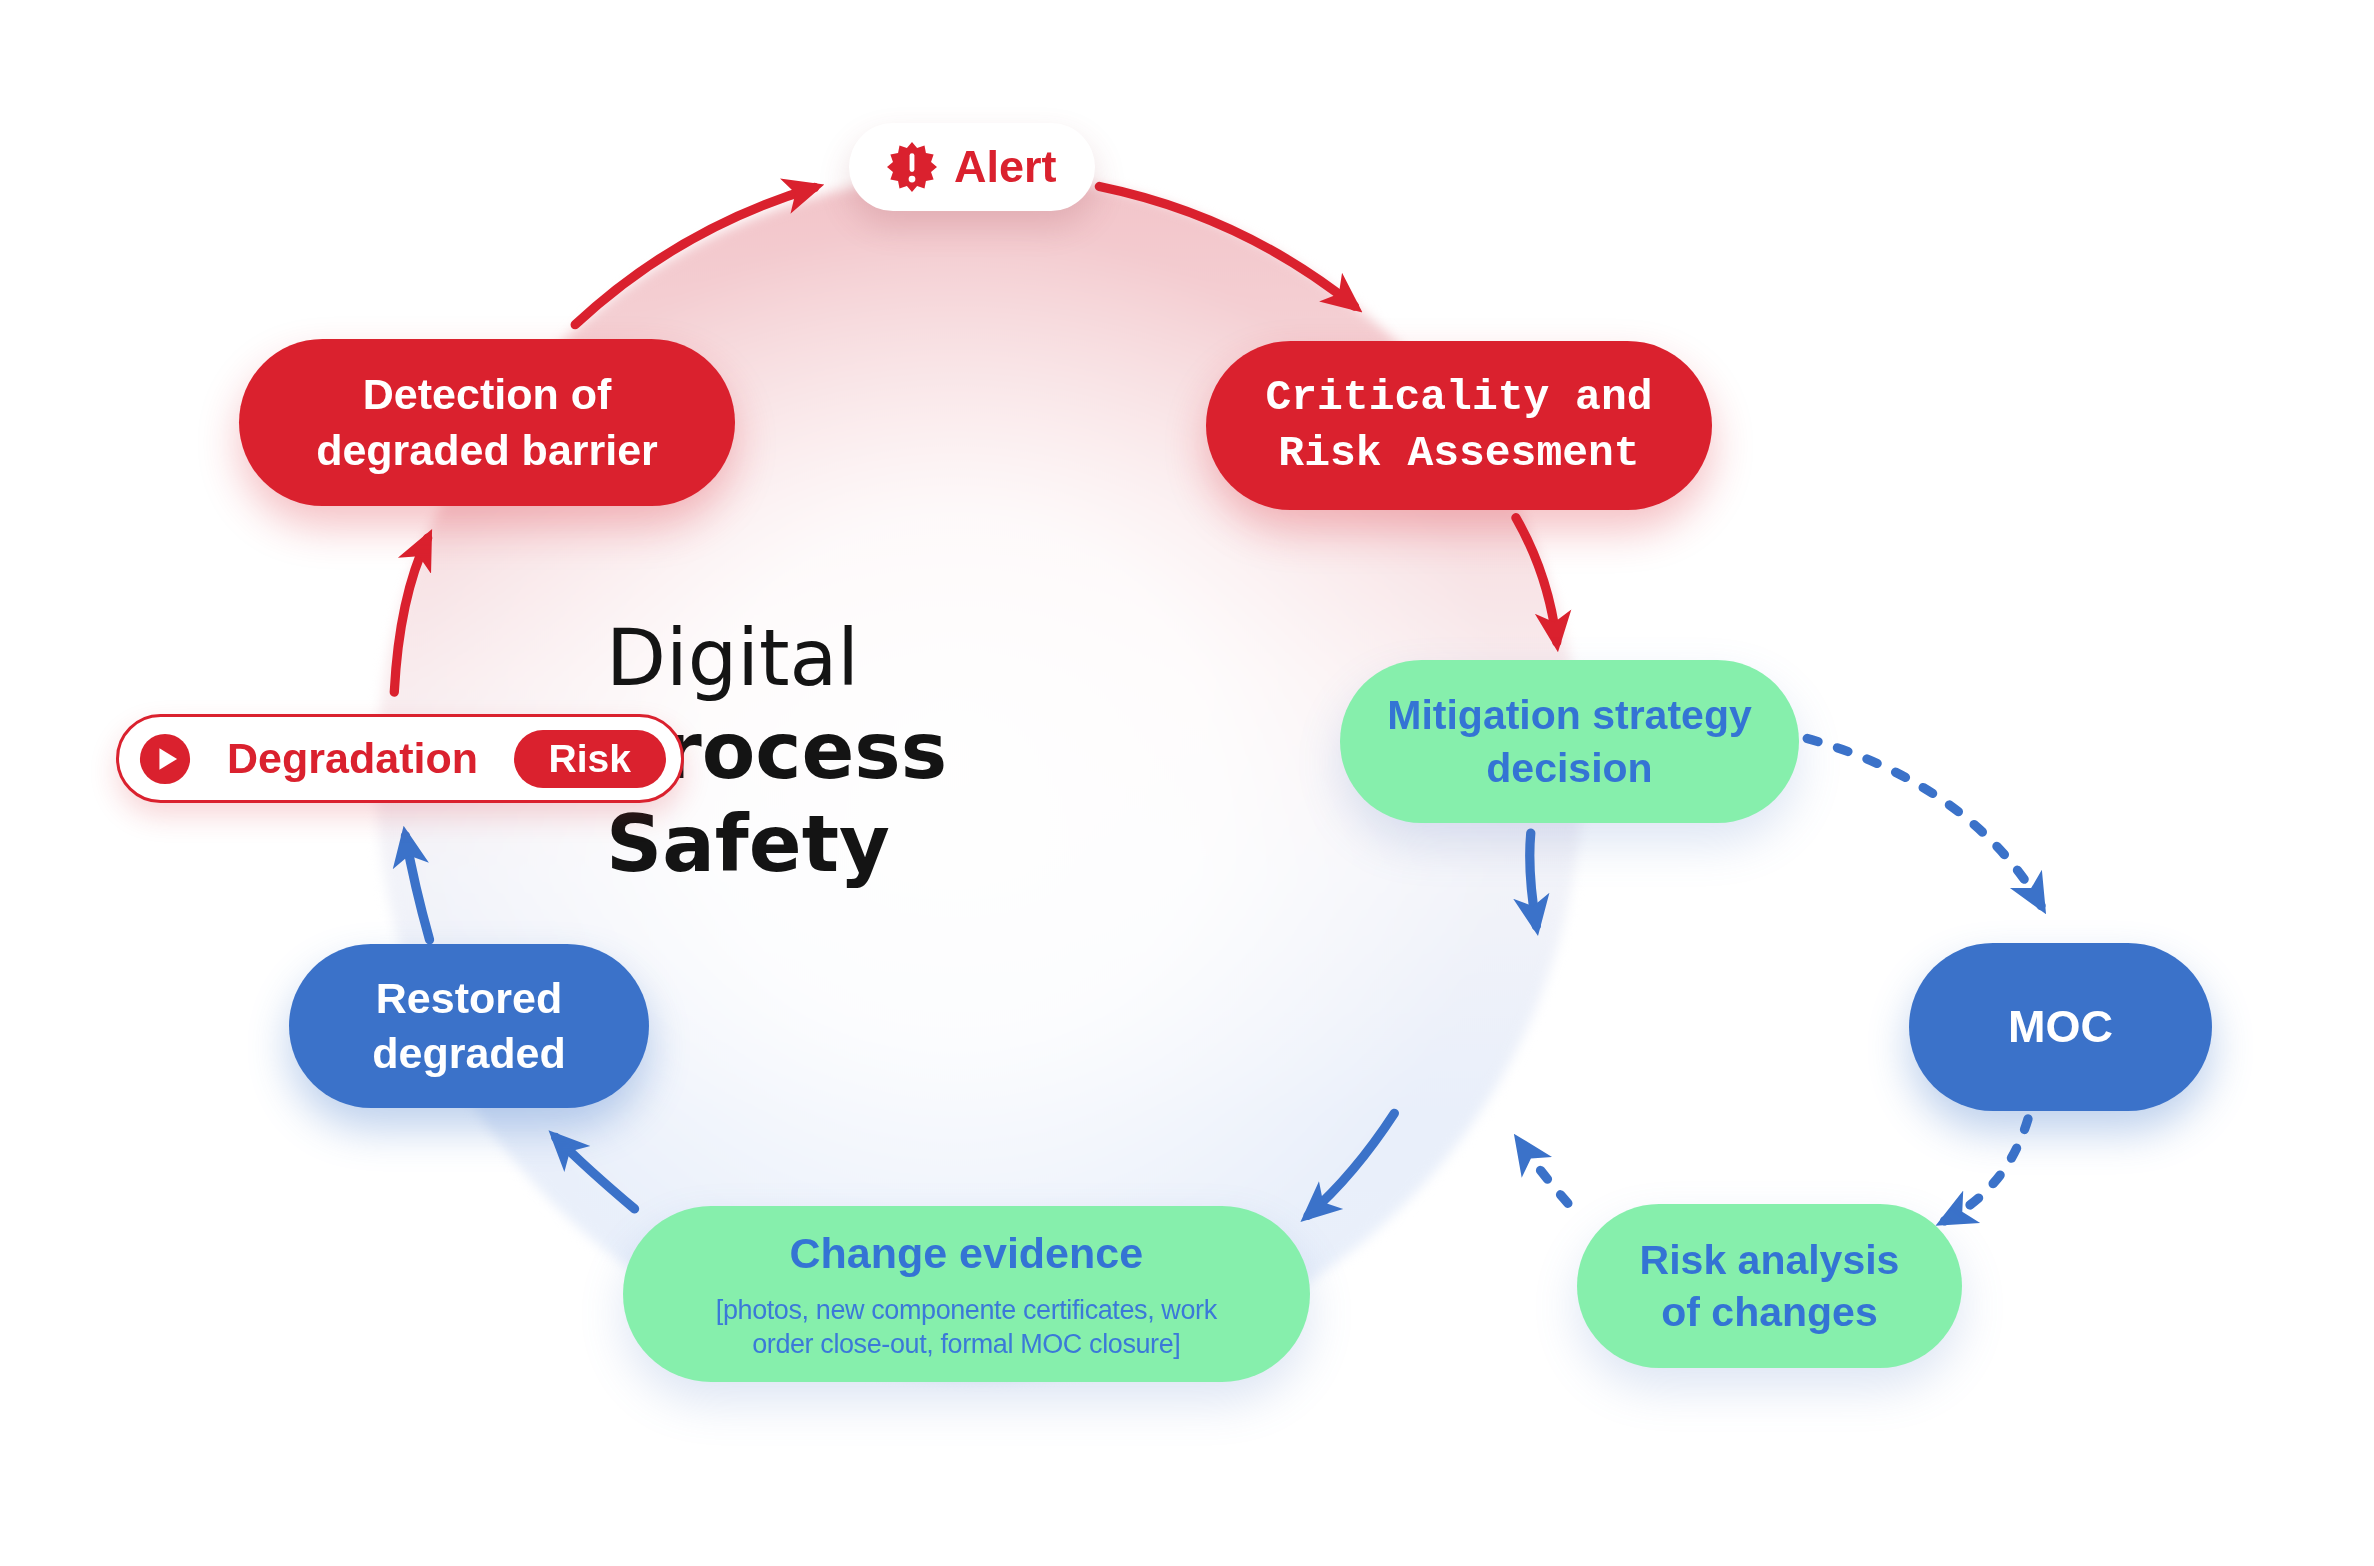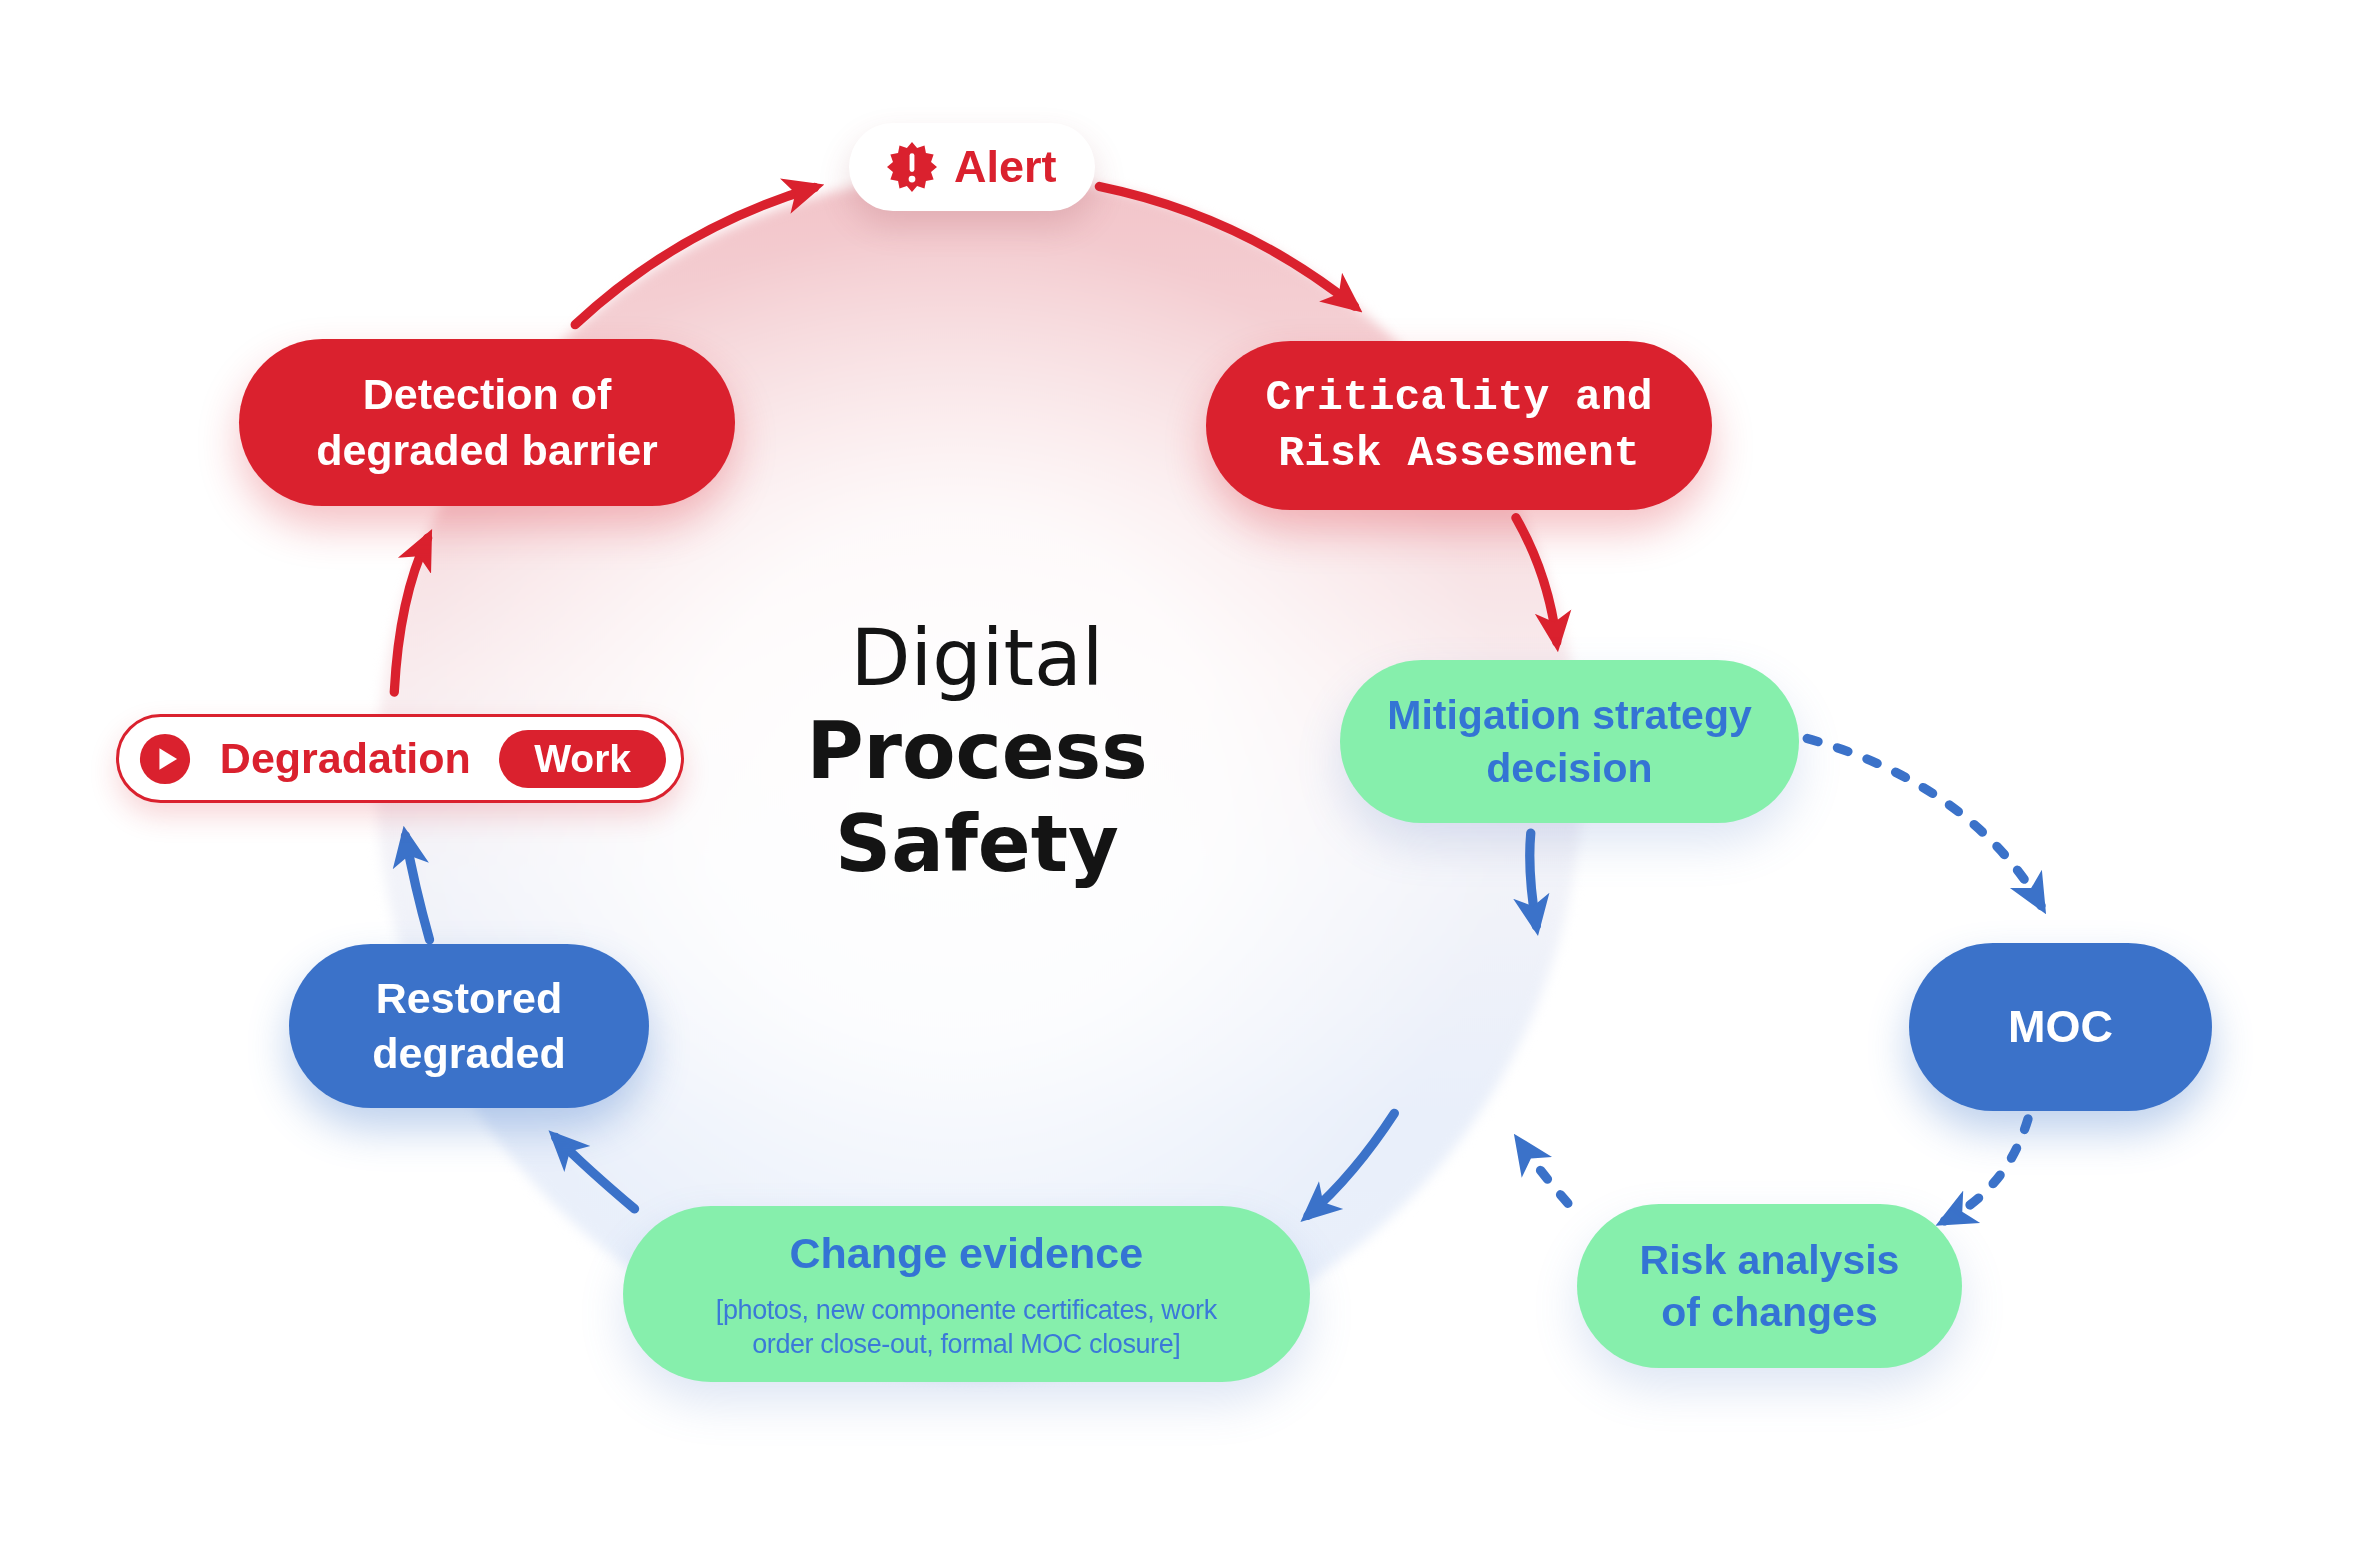--- a/index.html
+++ b/index.html
@@ -41,21 +41,21 @@
     display:flex;align-items:center;justify-content:space-between;padding:0 15px 0 20.4px;
     box-shadow:0 13px 28px rgba(218,33,46,.18);
   }
   .degradation .label{color:#da212e;font-weight:bold;font-size:43px;}
   .risk-chip{
     background:#da212e;color:#ffffff;font-weight:bold;font-size:39px;
     border-radius:927px;height:58px;display:flex;align-items:center;padding:0 35px;
   }
   
   .title{
-    position:absolute;z-index:3;left:606px;top:612px;width:742px;text-align:center;
+    position:absolute;z-index:3;left:606px;top:612px;width:742px;
     color:#141414;font-family:"DejaVu Sans","Liberation Sans",sans-serif;
   }
   .title .t1{font-size:78px;font-weight:400;line-height:93px;}
   .title .t2,.title .t3{font-size:78px;font-weight:bold;line-height:93px;}
 </style>
 </head>
 <body>
 
 <div class="stage">
 
@@ -136,17 +136,17 @@
   </div>
 
   <div class="degradation">
     <span style="display:flex;">
       <svg width="52" height="52" viewBox="0 0 56 56">
         <circle cx="28" cy="28" r="27" fill="#da212e"></circle>
         <polygon points="22,16.5 22,39.5 41,28" fill="#ffffff"></polygon>
       </svg>
     </span>
     <span class="label">Degradation</span>
-    <span class="risk-chip">Work</span>
+    <span class="risk-chip">Risk</span>
   </div>
 
 </div>
 
 
 </body></html>

